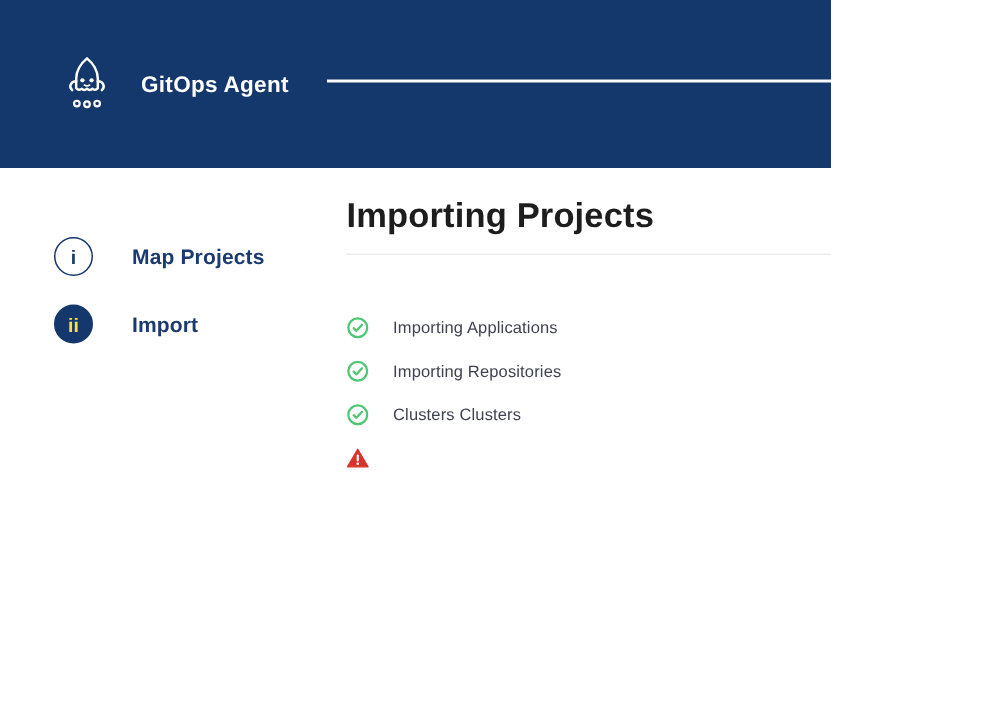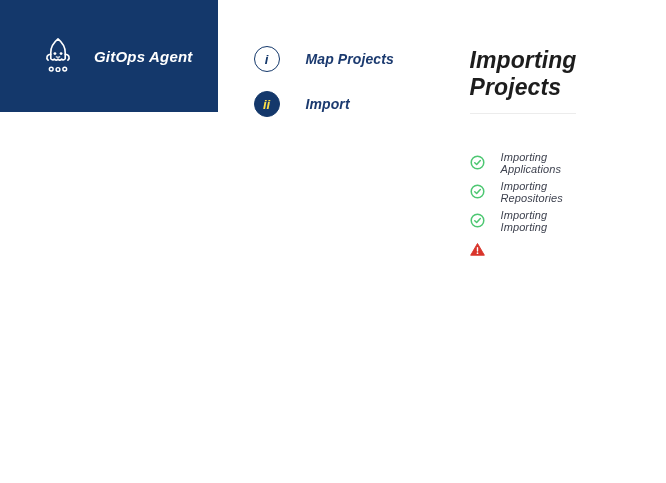--- a/index.html
+++ b/index.html
@@ -1,19 +1,19 @@
 <!DOCTYPE html>
 <html><head>
 <meta charset="utf-8">
 <style>
   * { margin: 0; padding: 0; box-sizing: border-box; }
   html, body { width: 666px; height: 483px; background: #ffffff; overflow: hidden; }
   body { font-family: "Liberation Sans", "DejaVu Sans", sans-serif; }
 
-  .page { width: 554px; height: 483px; display: flex; flex-direction: row; font-style: italic; }
+  .page { width: 554px; height: 483px; display: flex; flex-direction: column; }
 
   
   .header {
     height: 112px;
     background: #14386b;
     display: flex;
     align-items: center;
     padding-left: 39px;
     flex-shrink: 0;
   }
@@ -67,21 +67,21 @@
   }
   .step-label {
     margin-left: 26px;
     color: #1b3a6f;
     font-size: 14px;
     font-weight: 700;
     letter-spacing: 0.1px;
   }
 
   
-  .main { flex: 1; padding-top: 47px; margin-left: 21px; }
+  .main { flex: 1; padding-top: 18px; }
   .page-title {
     color: #1d1d1d;
     font-size: 23px;
     font-weight: 700;
     letter-spacing: 0.1px;
   }
   .title-rule {
     border: none;
     border-top: 1px solid #ececec;
     margin-top: 12px;
@@ -165,21 +165,21 @@
             <span class="import-label">Importing Repositories</span>
           </li>
           <li class="import-item" data-status="success">
             <span class="status-icon">
               <svg class="check-circle" width="15" height="15" viewBox="0 0 16 16" fill="none" xmlns="http://www.w3.org/2000/svg">
                 <circle cx="8" cy="8" r="6.7" stroke="#4dc772" stroke-width="1.6"></circle>
                 <path d="M5.1 8.3 L7.1 10.2 L11 5.9" stroke="#4dc772" stroke-width="1.6" stroke-linecap="round" stroke-linejoin="round"></path>
               </svg>
 
             </span>
-            <span class="import-label">Importing Importing</span>
+            <span class="import-label">Clusters Clusters</span>
           </li>
           <li class="import-item" data-status="error">
             <span class="status-icon">
 
               <svg class="warning-triangle" width="15" height="15" viewBox="0 0 16 16" fill="none" xmlns="http://www.w3.org/2000/svg">
                 <path d="M8 1.6 L15.3 14.1 H0.7 Z" fill="#d9342b" stroke="#d9342b" stroke-width="1" stroke-linejoin="round"></path>
                 <path d="M8 6 V9.6" stroke="#ffffff" stroke-width="1.5" stroke-linecap="round"></path>
                 <circle cx="8" cy="11.9" r="0.95" fill="#ffffff"></circle>
               </svg>
             </span>

